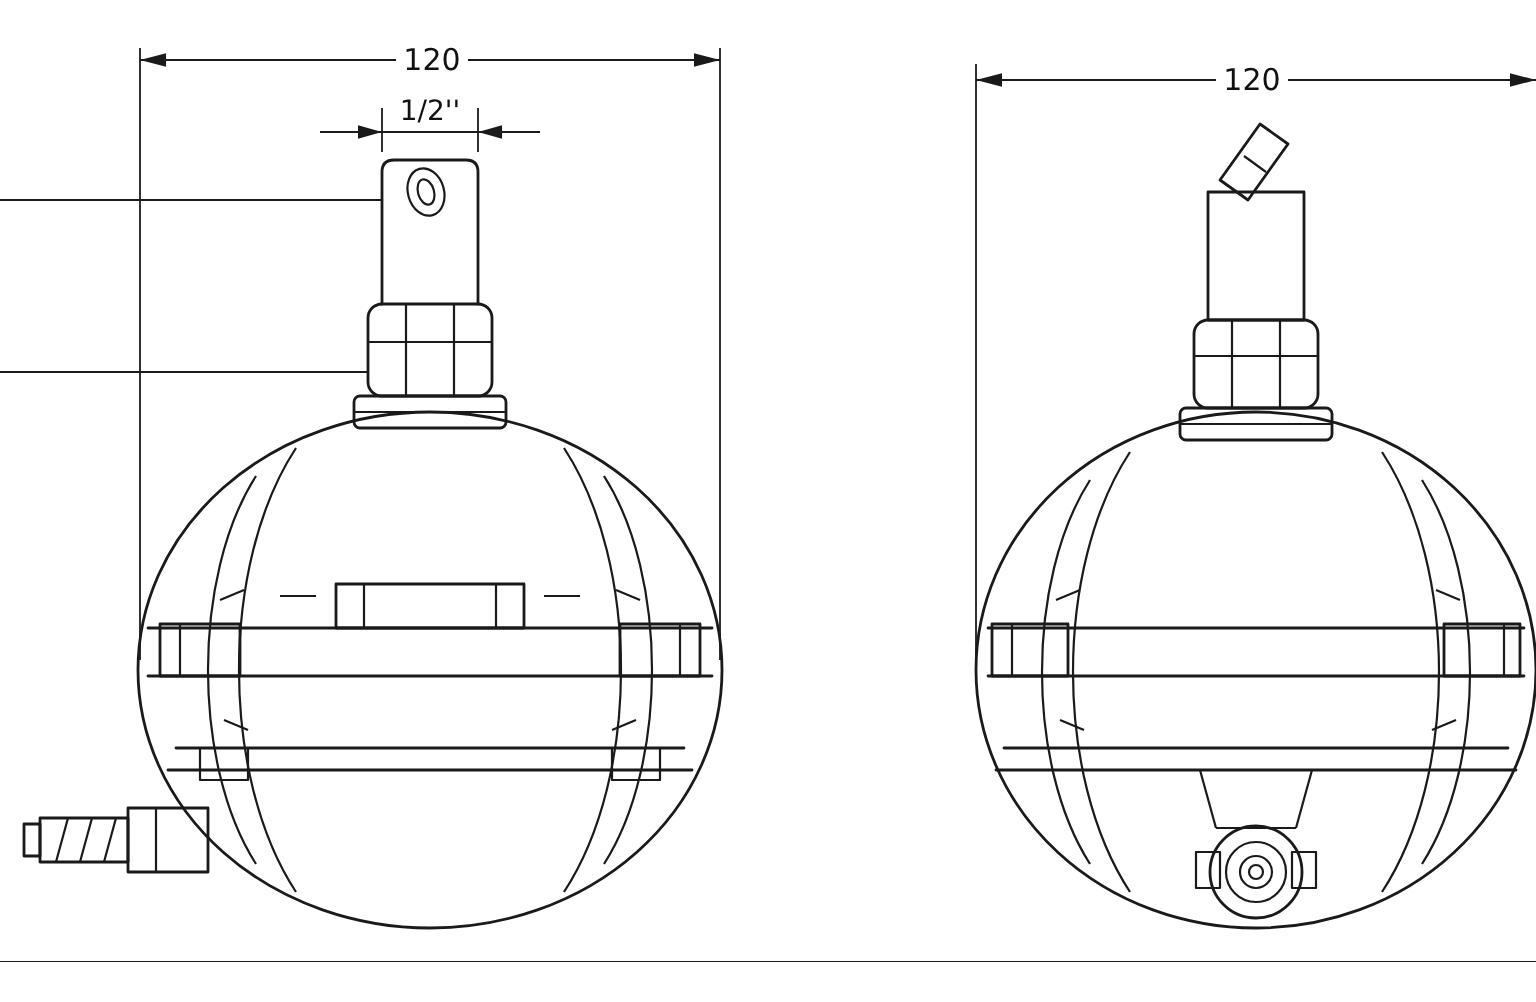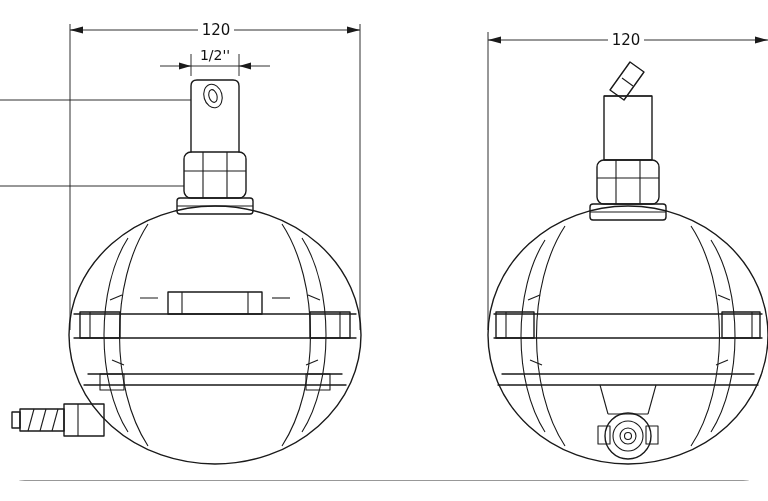--- a/index.html
+++ b/index.html
@@ -1,17 +1,17 @@
 <!DOCTYPE html>
 <html><head>
 <meta charset="utf-8">
 <style>
   html,body{margin:0;padding:0;background:#ffffff;}
   .stage{position:relative;width:768px;height:481px;background:#ffffff;overflow:hidden;
-         font-family:"DejaVu Sans",sans-serif;border-radius:25px;}
+         font-family:"DejaVu Sans",sans-serif;}
   svg{display:block;}
   .o  {fill:none;stroke:#1a1a1a;stroke-width:1.4;stroke-linejoin:round;stroke-linecap:round;}
   .o2 {fill:none;stroke:#1a1a1a;stroke-width:1.1;stroke-linejoin:round;}
   .d  {fill:none;stroke:#1a1a1a;stroke-width:0.9;}
   .a  {fill:#1a1a1a;stroke:none;}
   .t  {font-family:"DejaVu Sans",sans-serif;font-size:15px;fill:#111111;text-anchor:middle;}
   .t2 {font-family:"DejaVu Sans",sans-serif;font-size:14px;fill:#111111;text-anchor:middle;}
 </style>
 </head>
 <body>

